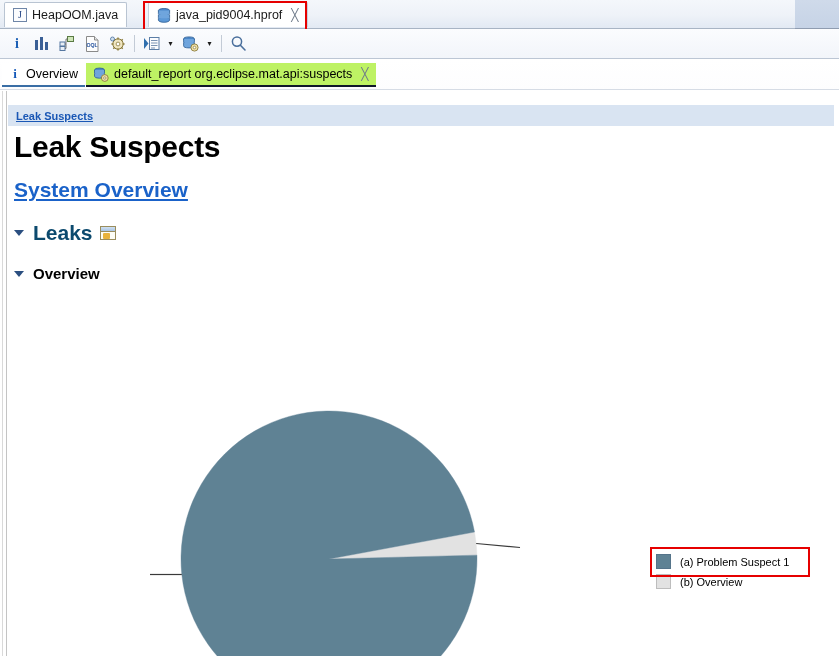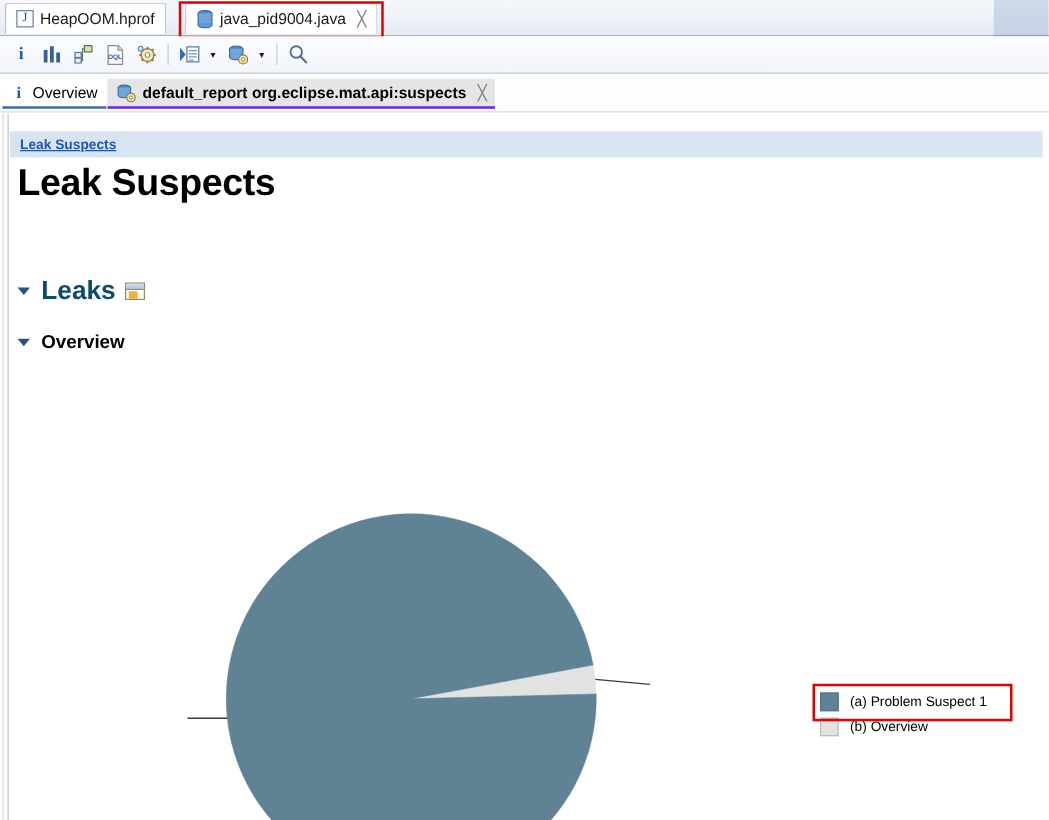--- a/index.html
+++ b/index.html
@@ -110,23 +110,22 @@
     padding: 0 7px; box-sizing: border-box;
     font-size: 12.5px; white-space: nowrap;
   }
   #vtab-overview {
     left: 2px;
     background: #ffffff;
     border-bottom: 2px solid #3a6ea5;
   }
   #vtab-report {
     left: 86px;
-    background: #e5e5e5;
-    border-bottom: 2px solid #6d28d9;
-    font-weight: bold;
+    background: #bef264;
+    border-bottom: 2px solid #0f172a;
   }
   #viewtab-underline {
     position:absolute; left:0; top:29px; width: 839px; height:1px;
     background:#d6dce5;
   }
   .info-ico {
     width: 12px; height: 14px; color: #1458b8;
     font-family: "Liberation Serif", serif; font-weight: bold;
     font-size: 13px; line-height: 14px; text-align: center;
   }
@@ -236,33 +235,33 @@
 </style>
 </head>
 <body>
 
 <div id="editor-tabbar">
 
   <div id="right-band"></div>
 
   <div class="etab" id="etab-heapoom">
     <span class="ico java-ico">J</span>
-    <span>HeapOOM.hprof</span>
+    <span>HeapOOM.java</span>
   </div>
 
   <div class="etab" id="etab-hprof">
     <span class="ico db-ico">
       <svg width="14" height="15" viewBox="0 0 14 15">
         <ellipse cx="7" cy="2.6" rx="5.6" ry="2.2" fill="#4a86c8" stroke="#2c5d94" stroke-width="0.8"></ellipse>
         <path d="M1.4 2.6 v3 a5.6 2.2 0 0 0 11.2 0 v-3" fill="#6fa5dd" stroke="#2c5d94" stroke-width="0.8"></path>
         <path d="M1.4 6.6 v3 a5.6 2.2 0 0 0 11.2 0 v-3" fill="#6fa5dd" stroke="#2c5d94" stroke-width="0.8"></path>
         <path d="M1.4 10.3 v1.8 a5.6 2.2 0 0 0 11.2 0 v-1.8" fill="#5c98d6" stroke="#2c5d94" stroke-width="0.8"></path>
       </svg>
     </span>
-    <span>java_pid9004.java</span>
+    <span>java_pid9004.hprof</span>
     <span class="tab-close">╳</span>
   </div>
 
   <div id="etab-hprof-highlight"></div>
 </div>
 
 <div id="toolbar">
 
   <div class="tb-btn">
     <span style="color:#1b5fb5;font-family:'Liberation Serif',serif;font-weight:bold;font-size:14px;line-height:14px;">i</span>
@@ -377,20 +376,21 @@
 
   <div id="content-left-border"></div>
   <div id="content-left-border2"></div>
 
   <div id="breadcrumb-bar">
     <span id="breadcrumb-link">Leak Suspects</span>
   </div>
 
   <div id="page-title">Leak Suspects</div>
 
+  <div id="system-overview-link">System Overview</div>
 
   <div class="section-head" id="leaks-head">
     <span class="twisty"></span>
     <span id="leaks-label">Leaks</span>
     <span class="window-ico"></span>
   </div>
 
   <div class="section-head" id="overview-head">
     <span class="twisty"></span>
     <span id="overview-label">Overview</span>

